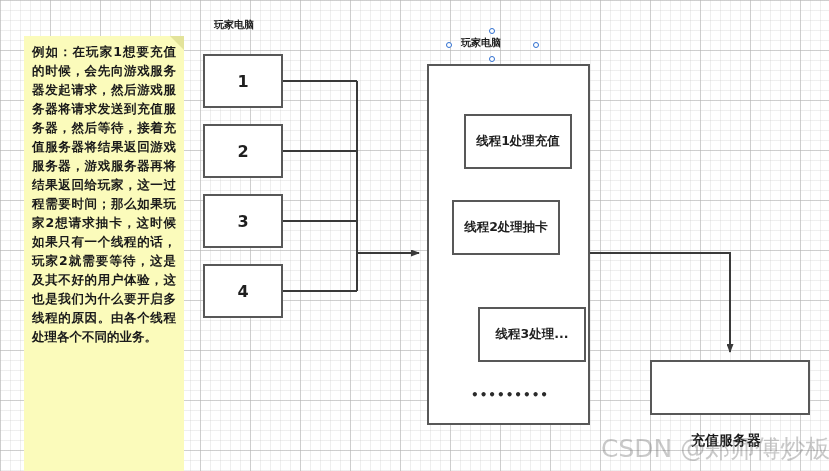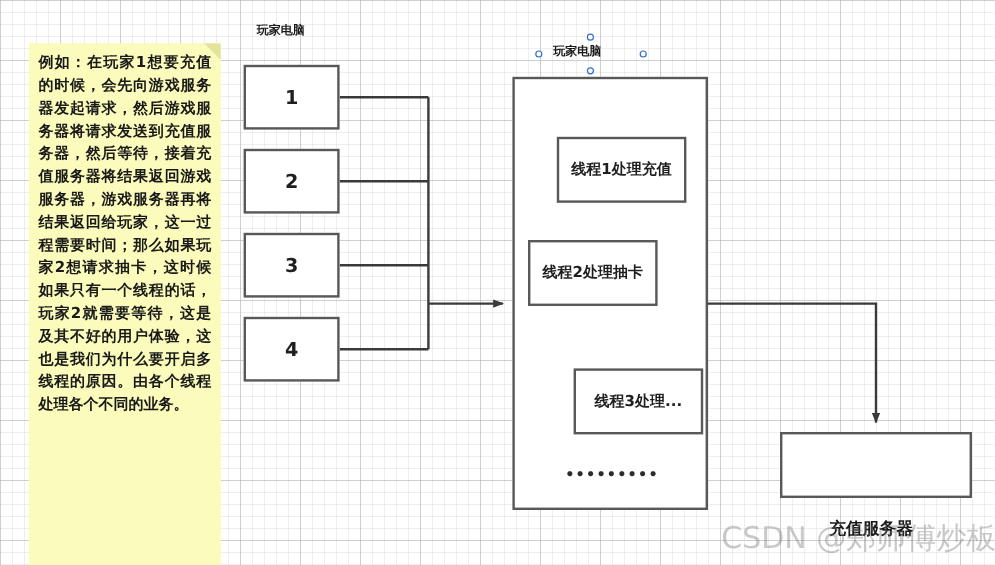--- a/index.html
+++ b/index.html
@@ -88,21 +88,21 @@
   }
   .thread-box {
     width: 108px;
     height: 55px;
     font-size: 12.5px;
     font-weight: bold;
     line-height: 1.35;
     padding: 0 4px;
   }
   #thread-1 { left: 464px; top: 94px; margin-top: 20px; }
-  #thread-2 { left: 440px; top: 200px; }
+  #thread-2 { left: 452px; top: 200px; }
   #thread-3 { left: 456px; top: 307px; margin-left: 22px; }
 
   #thread-ellipsis {
     position: absolute;
     left: 456px;
     top: 388px;
     width: 108px;
     text-align: center;
     font-size: 12px;
     font-weight: bold;

